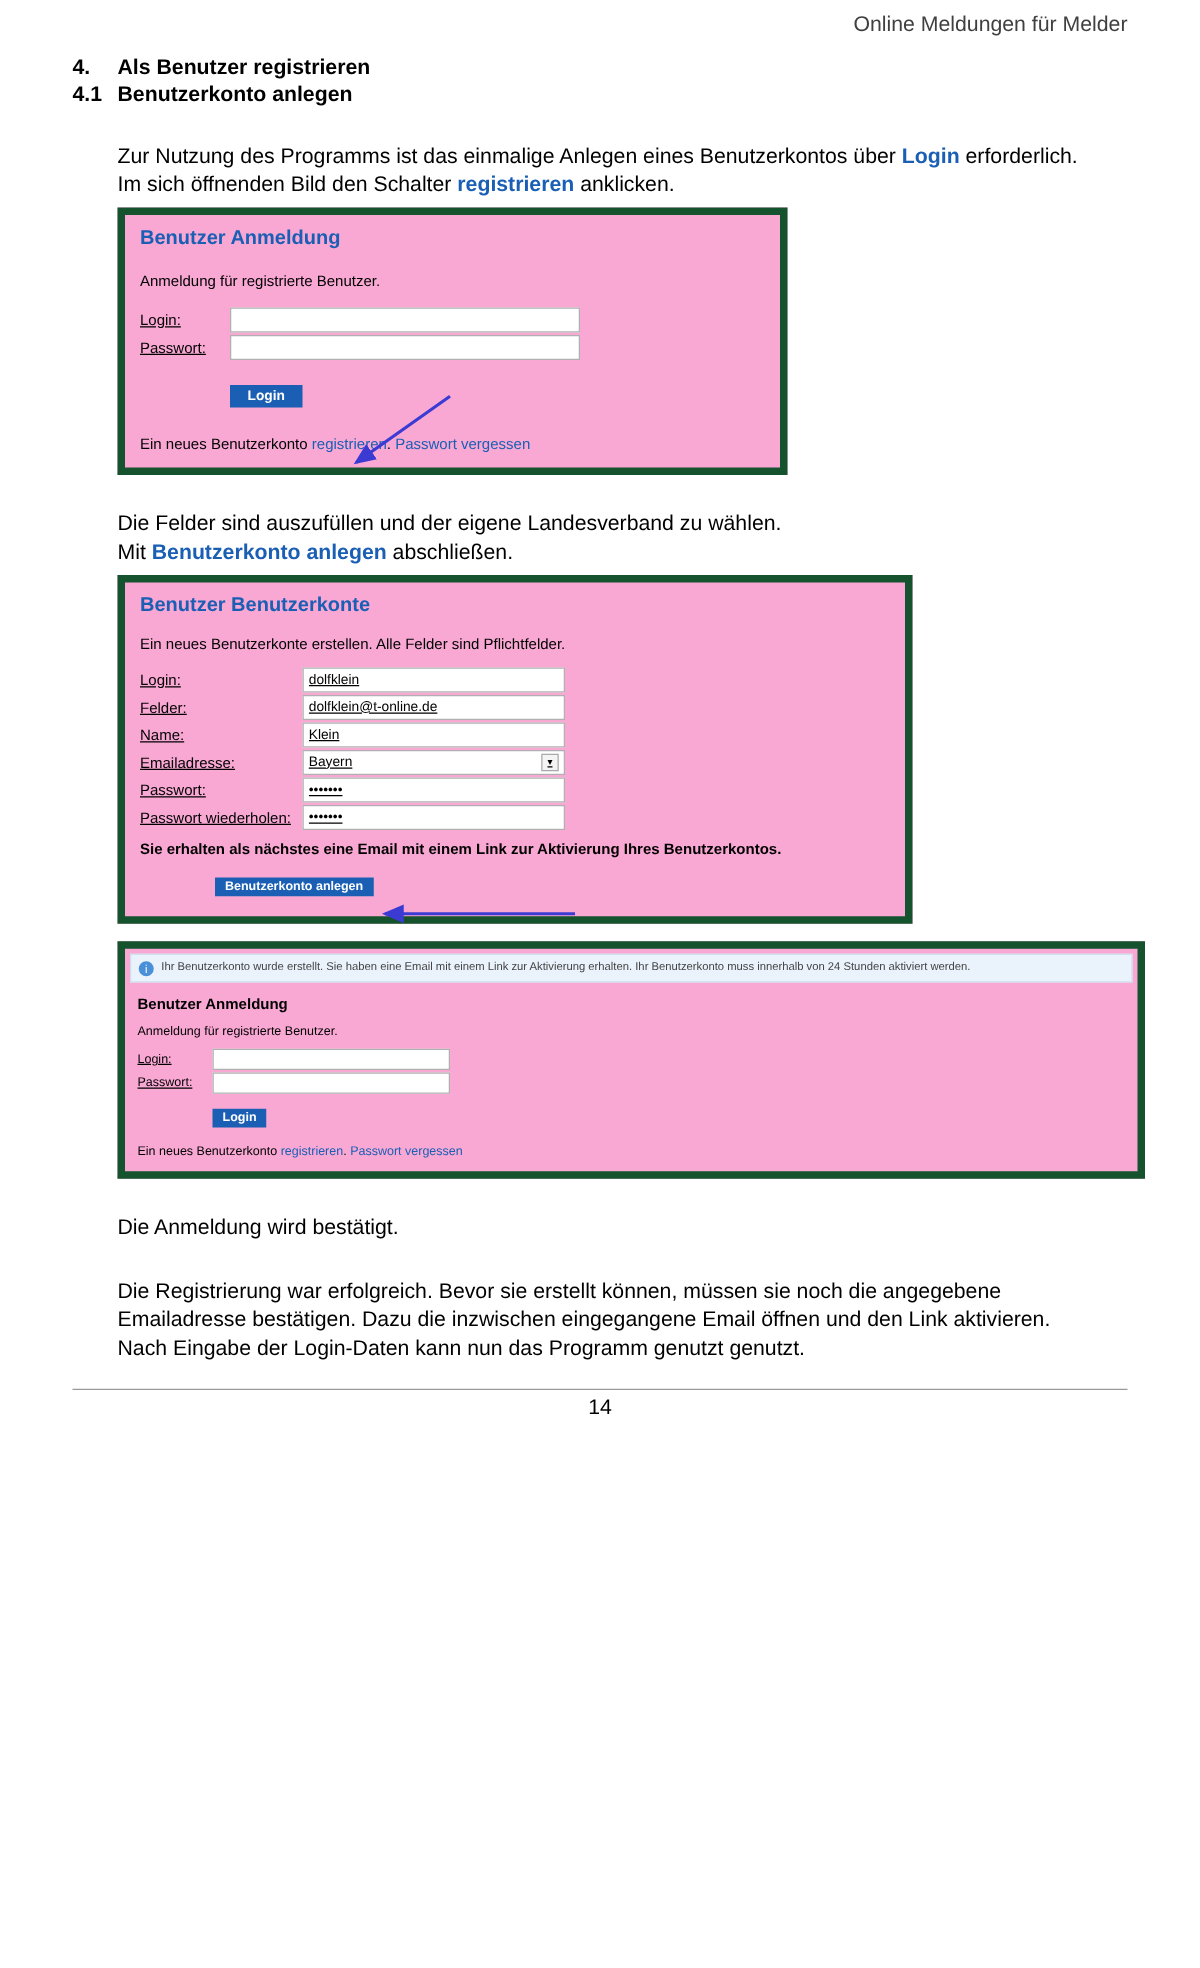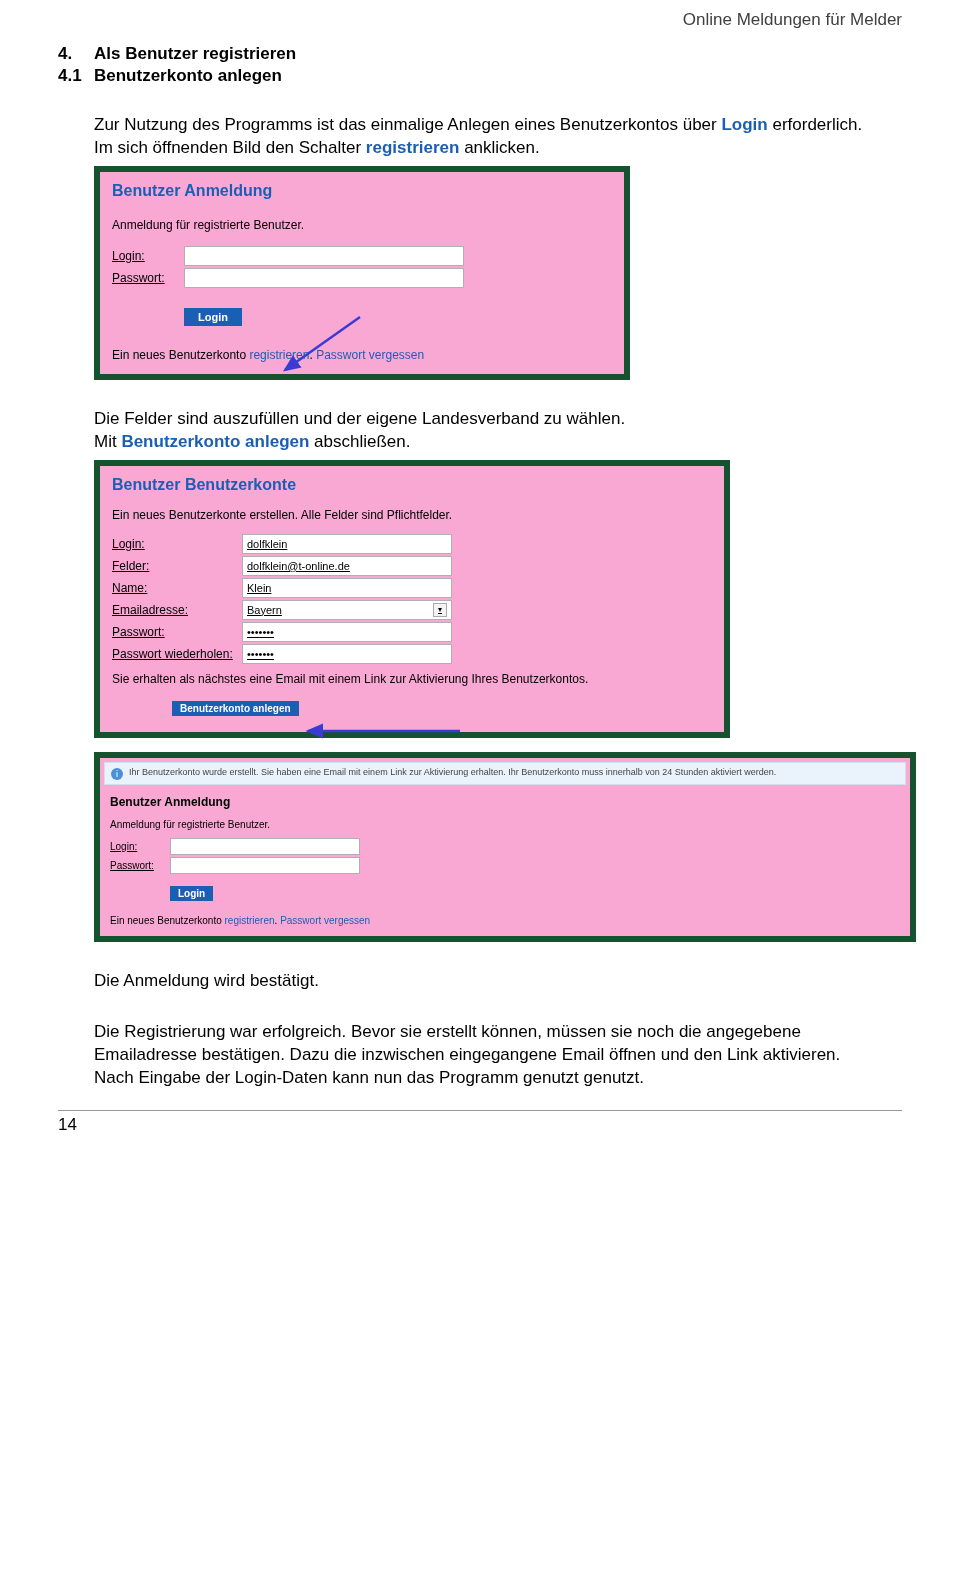--- a/index.html
+++ b/index.html
@@ -148,21 +148,21 @@
     color: #fff;
     font-size: 9px;
     display: inline-flex;
     align-items: center;
     justify-content: center;
     flex-shrink: 0;
     margin-top: 1px;
   }
 
   .footer {
-    text-align: left;
+    text-align: center;
     font-size: 17px;
     margin-top: 20px;
   }
   .footer-hr {
     border: none;
     border-top: 1px solid #999;
     margin: 4px 0;
   }
 </style>
 </head>
@@ -245,21 +245,21 @@
       </div>
       <div class="field-row">
           <span class="field-label">Passwort:</span>
           <input class="field-input" value="•••••••" style="">
         </div>
       <div class="field-row">
           <span class="field-label">Passwort wiederholen:</span>
           <input class="field-input" value="•••••••" style="">
         </div>
 
-      <div class="shot-desc" style="margin-top:8px;">Sie erhalten als nächstes eine Email mit einem Link zur Aktivierung Ihres Benutzerkontos.</div>
+      <div class="shot-desc" style="margin-top:8px;font-weight:bold;">Sie erhalten als nächstes eine Email mit einem Link zur Aktivierung Ihres Benutzerkontos.</div>
       <div style="margin:14px 0 4px 60px;">
         <span class="btn-blue-sm">Benutzerkonto anlegen</span>
       </div>
       <svg class="arrow-svg" style="left:200px;top:255px;width:170px;height:20px;">
         <defs>
             <marker id="ah2" markerWidth="8" markerHeight="8" refX="6" refY="3" orient="auto">
               <path d="M0,0 L7,3 L0,6 Z" fill="#3b3bd4"></path>
             </marker>
           </defs>
         <line x1="160" y1="10" x2="8" y2="10" stroke="#3b3bd4" stroke-width="2.5" marker-end="url(#ah2)"></line>

